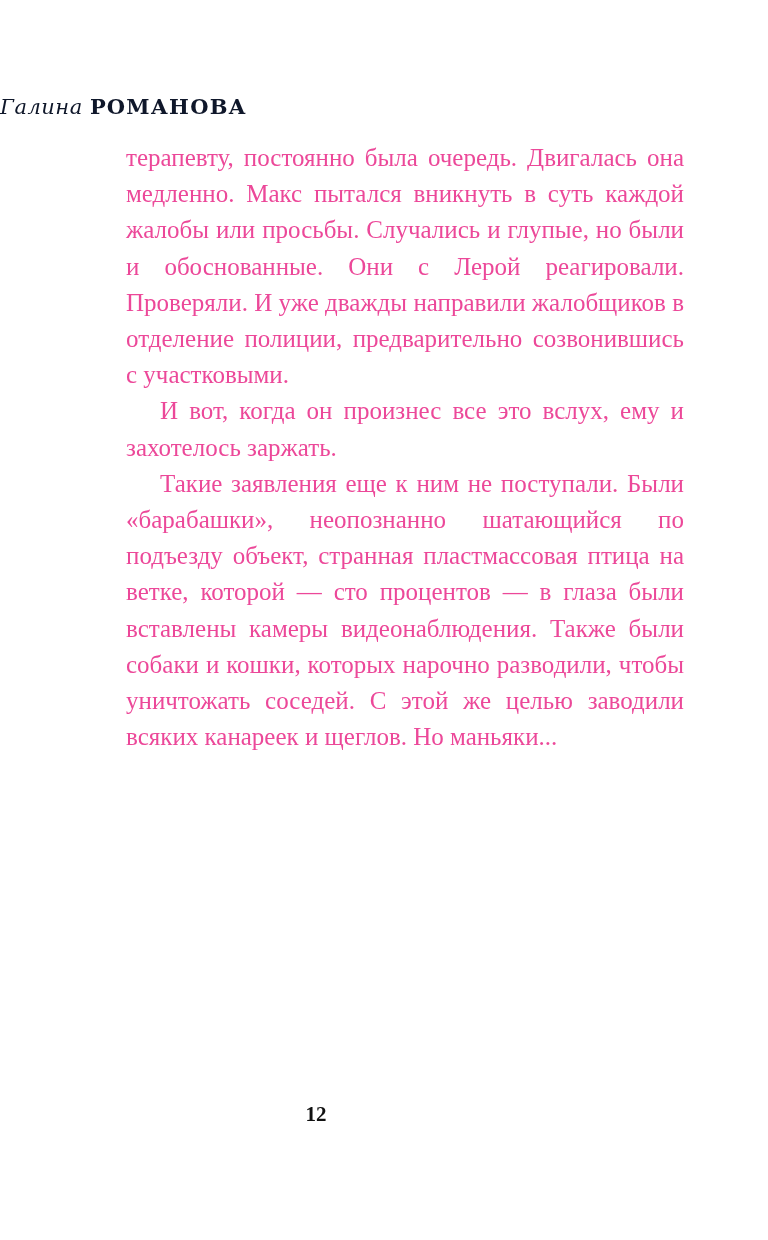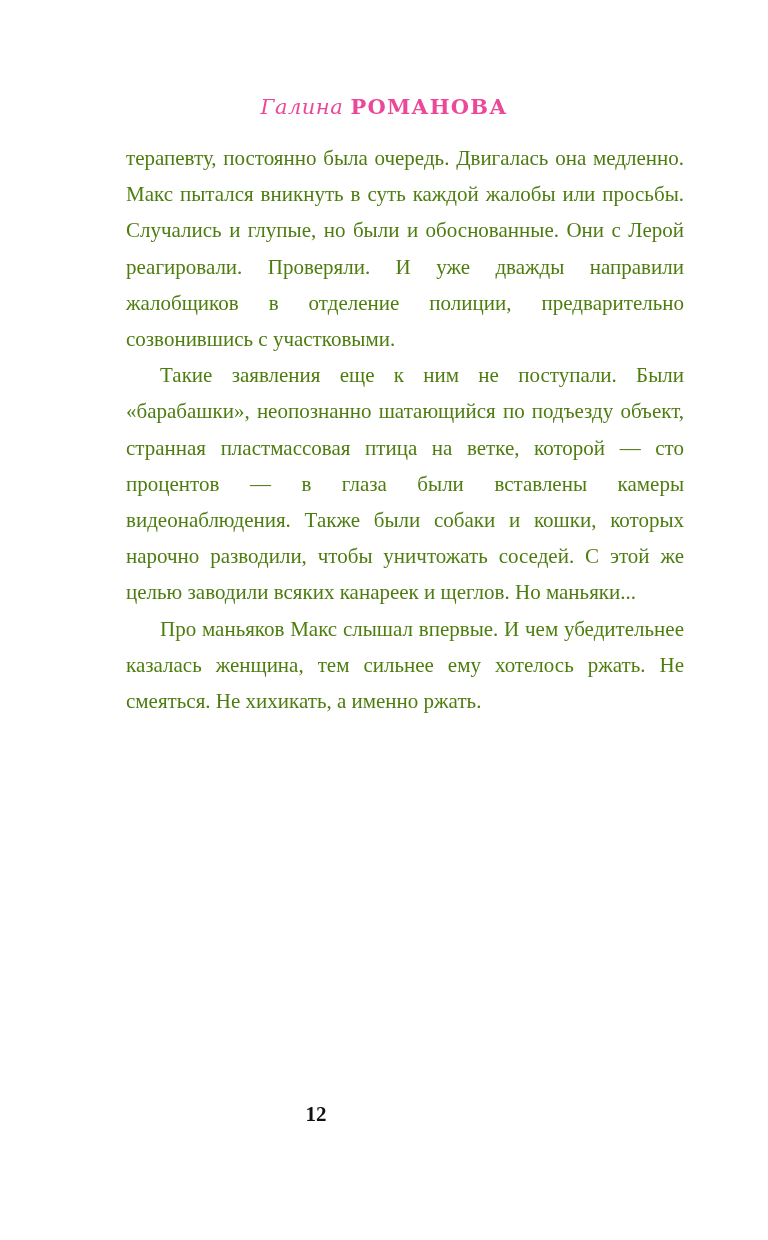--- a/index.html
+++ b/index.html
@@ -15,44 +15,44 @@
     background: #ffffff;
     overflow: hidden;
     font-family: "Liberation Serif", "DejaVu Serif", serif;
     color: #111111;
   }
   .running-head {
     position: absolute;
     top: 94px;
     left: 0;
     width: 768px;
-    text-align: center;
+    text-align: left;
     font-family: "DejaVu Serif", "Liberation Serif", serif;
     font-style: italic;
     font-size: 21px;
     letter-spacing: 0.5px;
-    color: #ec4899;
+    color: #0f172a;
   }
   .running-head .surname {
     font-style: normal;
     font-weight: bold;
     letter-spacing: 1.2px;
     font-size: 21px;
   }
   .body-text {
     position: absolute;
     top: 140px;
     left: 126px;
     width: 558px;
-    font-size: 21px;
+    font-size: 25px;
     line-height: 36.2px;
     text-align: justify;
     text-justify: inter-word;
     hyphens: manual;
-    color: #4d7c0f;
+    color: #ec4899;
   }
   .body-text p {
     margin: 0;
     text-indent: 34px;
   }
   .body-text p.noindent {
     text-indent: 0;
   }
   .folio {
     position: absolute;
@@ -71,19 +71,19 @@
 
 <div class="page">
 
   <div class="running-head">
     <span>Галина</span>
     <span class="surname">РОМАНОВА</span>
   </div>
 
   <div class="body-text">
     <p class="noindent">терапевту, постоянно была очередь. Двигалась она медленно. Макс пытался вникнуть в суть каждой жалобы или просьбы. Случались и глупые, но были и обоснованные. Они с Лерой реагировали. Проверяли. И уже дважды направили жалобщиков в отделение полиции, предварительно созвонившись с участковыми.</p>
+    <p>И вот, когда он произнес все это вслух, ему и захотелось заржать.</p>
     <p>Такие заявления еще к ним не поступали. Были «барабашки», неопознанно шатающийся по подъезду объект, странная пластмассовая птица на ветке, которой — сто процентов — в глаза были вставлены камеры видеонаблюдения. Также были собаки и кошки, которых нарочно разводили, чтобы уничтожать соседей. С этой же целью заводили всяких канареек и щеглов. Но маньяки...</p>
-    <p>Про маньяков Макс слышал впервые. И чем убедительнее казалась женщина, тем сильнее ему хотелось ржать. Не смеяться. Не хихикать, а именно ржать.</p>
   </div>
 
   <div class="folio">12</div>
 
 </div>
 
 </body></html>

